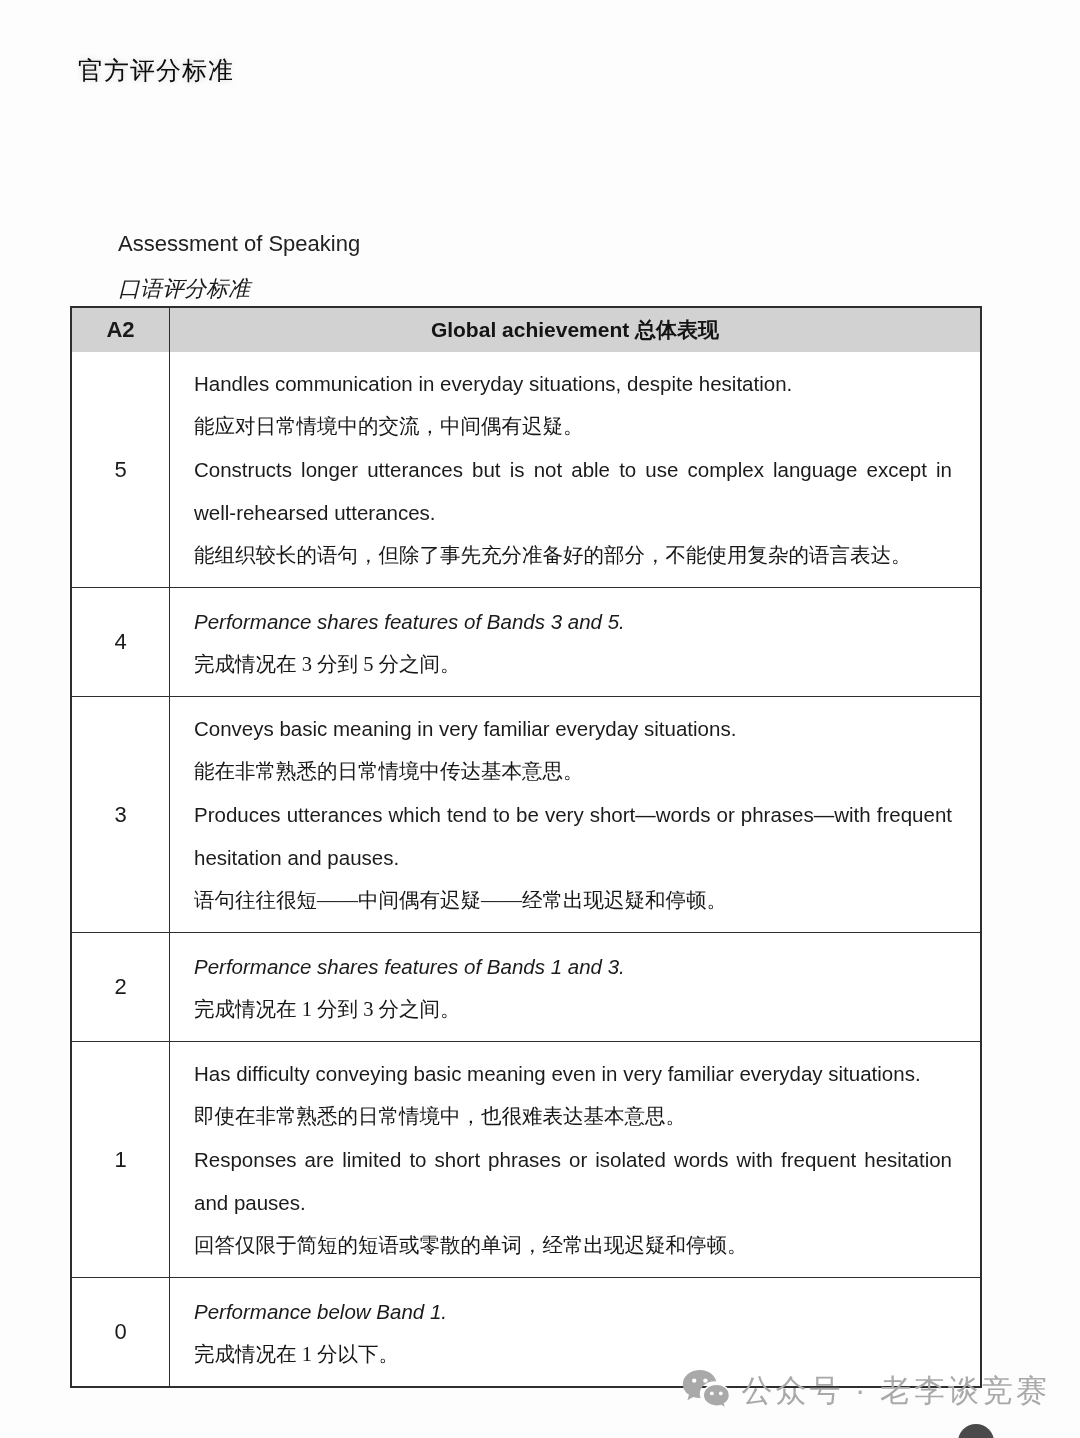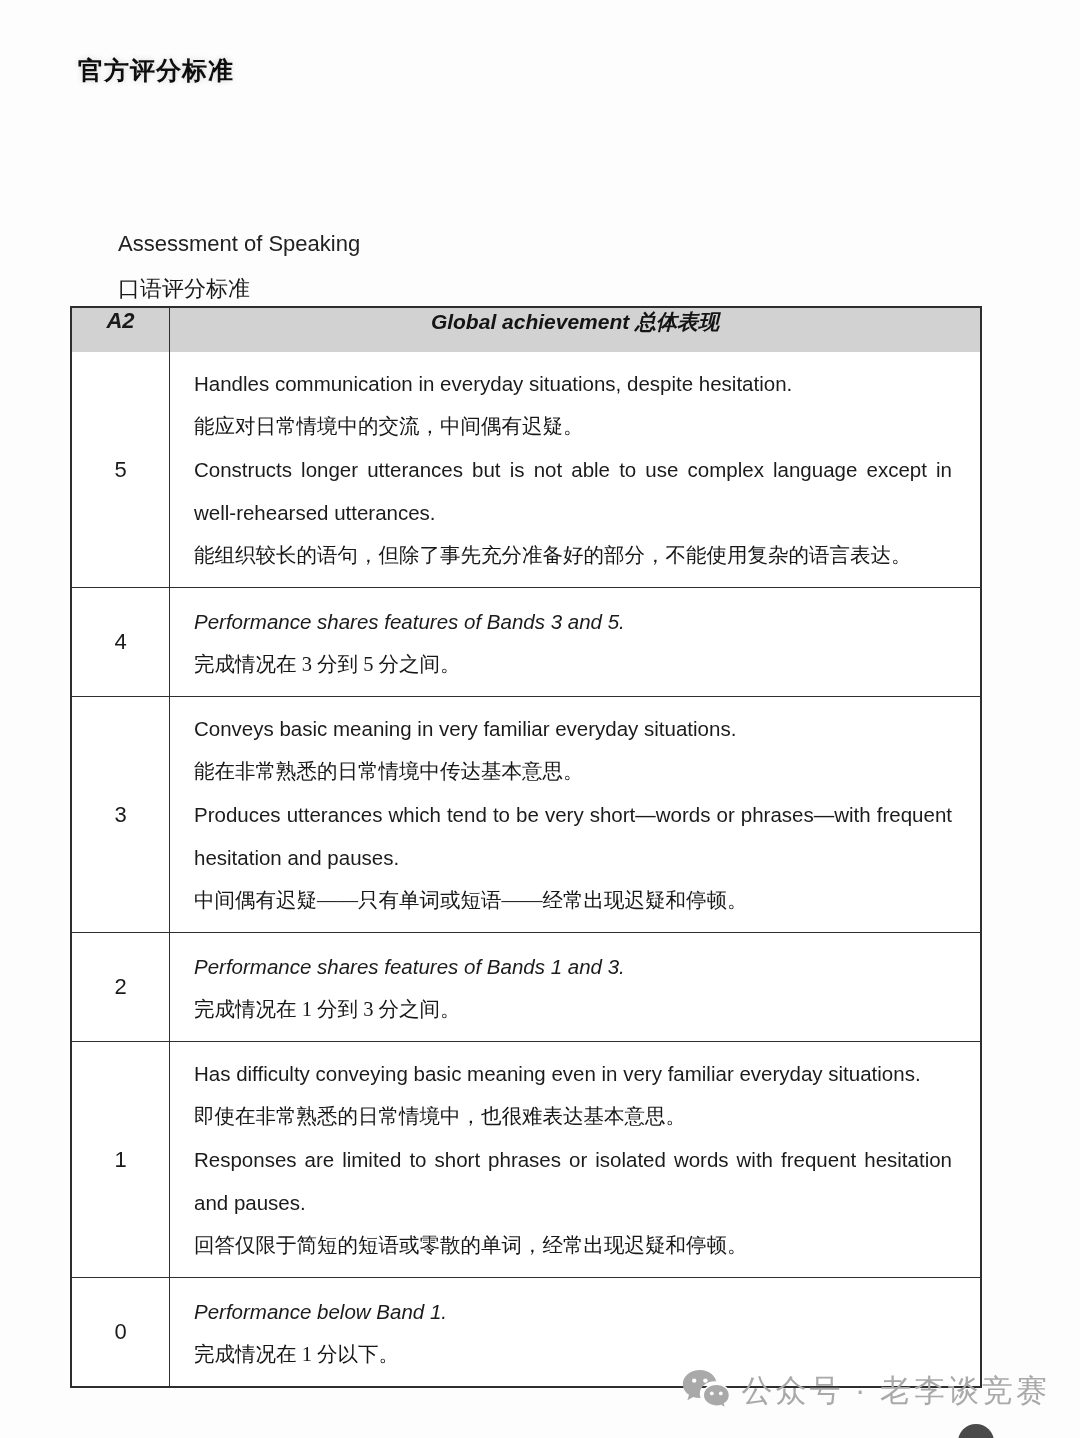--- a/index.html
+++ b/index.html
@@ -15,21 +15,21 @@
     overflow: hidden;
     color: #1c1c1c;
   }
 
   
   .doc-heading {
     position: absolute;
     left: 78px;
     top: 54px;
     font-size: 25px;
-    font-weight: 700;
+    font-weight: 400;
     letter-spacing: 1px;
     color: #0d0d0d;
     font-family: "Liberation Sans", sans-serif;
     text-shadow: 0 0 6px rgba(0,0,0,0.18);
   }
 
   .intro {
     position: absolute;
     left: 70px;
     top: 84px;
@@ -51,37 +51,38 @@
     color: #222;
   }
 
   .subtitle-zh {
     position: absolute;
     left: 118px;
     top: 274px;
     font-size: 22px;
     font-family: "Liberation Serif", serif;
     color: #1a1a1a;
+    font-style: italic;
   }
 
   
   .rubric-table {
     position: absolute;
     left: 70px;
     top: 306px;
     width: 912px;
     border: 2px solid #2e2e2e;
     background: #fff;
   }
 
   .t-row { display: flex; border-top: 1px solid #2e2e2e; }
   .t-row:first-child { border-top: none; }
 
   .t-header { background: #d2d2d2; min-height: 44px; }
-  .t-header .band-cell, .t-header .desc-cell { align-items: flex-start; font-style: italic; }
+  .t-header .band-cell, .t-header .desc-cell { align-items: center; }
   .t-header .desc-cell { display: flex; justify-content: center; padding: 0; }
 
   .band-cell {
     width: 98px;
     flex: 0 0 98px;
     border-right: 1px solid #2e2e2e;
     display: flex;
     align-items: center;
     justify-content: center;
     font-size: 22px;
@@ -199,21 +200,21 @@
   </div>
 
   <div class="t-row row-3">
     <div class="band-cell">
       <span>3</span>
     </div>
     <div class="desc-cell">
             <p class="line en">Conveys basic meaning in very familiar everyday situations.</p>
             <p class="line zh">能在非常熟悉的日常情境中传达基本意思。</p>
             <p class="line en">Produces utterances which tend to be very short—words or phrases—with frequent hesitation and pauses.</p>
-            <p class="line zh">中间偶有迟疑——只有单词或短语——经常出现迟疑和停顿。</p>
+            <p class="line zh">语句往往很短——中间偶有迟疑——经常出现迟疑和停顿。</p>
           </div>
   </div>
 
   <div class="t-row row-2">
     <div class="band-cell">
       <span>2</span>
     </div>
     <div class="desc-cell">
             <p class="line en italic">Performance shares features of Bands 1 and 3.</p>
             <p class="line zh">完成情况在 1 分到 3 分之间。</p>

